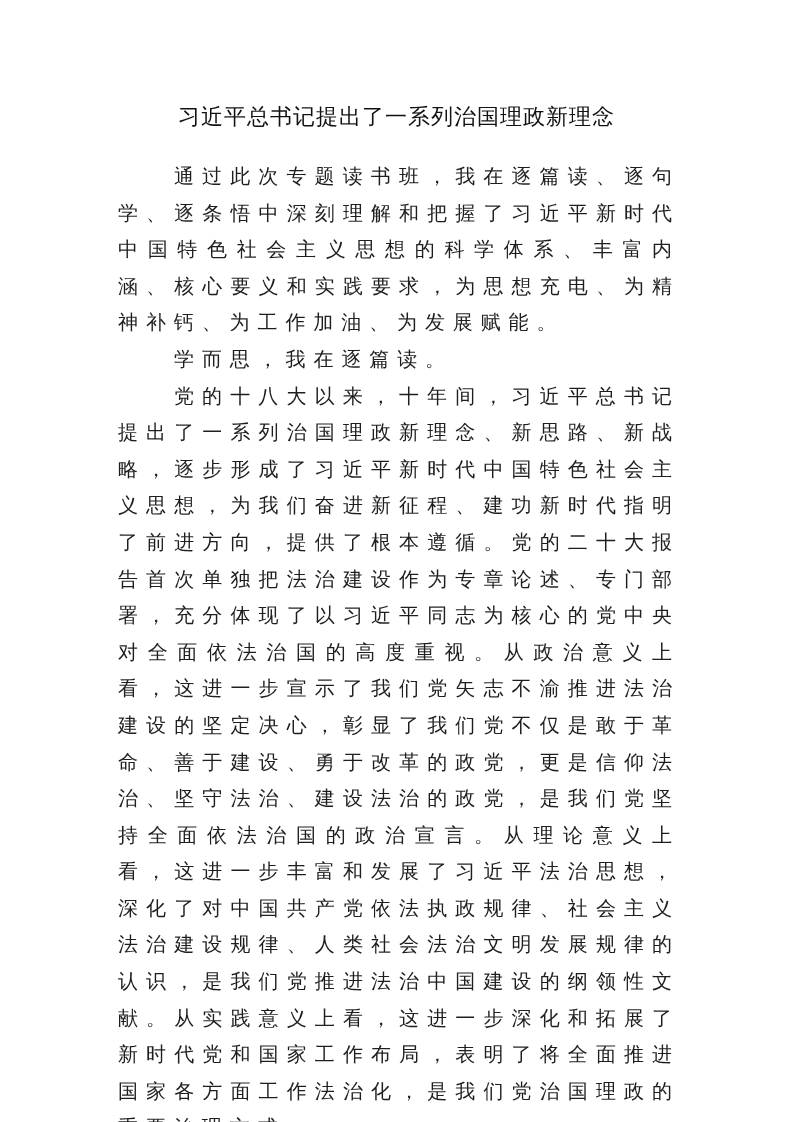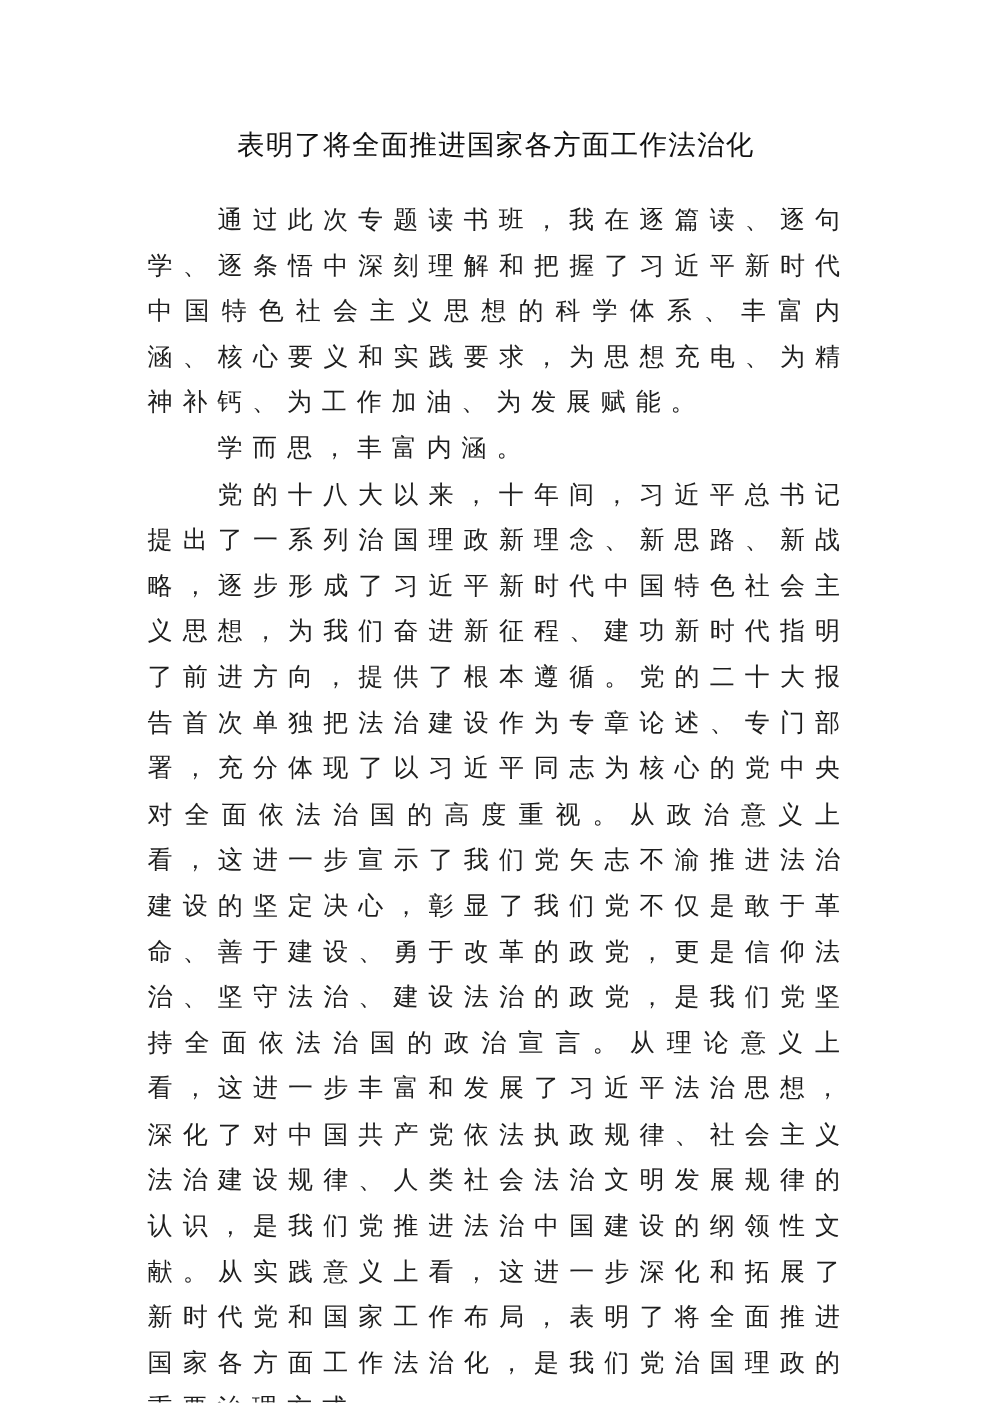--- a/index.html
+++ b/index.html
@@ -51,19 +51,19 @@
       text-align: justify;
       word-break: break-all;
       color: #1e1e1e;
       font-family: Liberation Mono, monospace;
     }
   </style>
 </head>
 <body>
 
 <div class="page">
-  <h1 class="title">表明了将全面推进国家各方面工作法治化</h1>
+  <h1 class="title">习近平总书记提出了一系列治国理政新理念</h1>
   <div class="body">
     <p class="para">通过此次专题读书班，我在逐篇读、逐句学、逐条悟中深刻理解和把握了习近平新时代中国特色社会主义思想的科学体系、丰富内涵、核心要义和实践要求，为思想充电、为精神补钙、为工作加油、为发展赋能。</p>
-    <p class="para">学而思，丰富内涵。</p>
+    <p class="para">学而思，我在逐篇读。</p>
     <p class="para">党的十八大以来，十年间，习近平总书记提出了一系列治国理政新理念、新思路、新战略，逐步形成了习近平新时代中国特色社会主义思想，为我们奋进新征程、建功新时代指明了前进方向，提供了根本遵循。党的二十大报告首次单独把法治建设作为专章论述、专门部署，充分体现了以习近平同志为核心的党中央对全面依法治国的高度重视。从政治意义上看，这进一步宣示了我们党矢志不渝推进法治建设的坚定决心，彰显了我们党不仅是敢于革命、善于建设、勇于改革的政党，更是信仰法治、坚守法治、建设法治的政党，是我们党坚持全面依法治国的政治宣言。从理论意义上看，这进一步丰富和发展了习近平法治思想，深化了对中国共产党依法执政规律、社会主义法治建设规律、人类社会法治文明发展规律的认识，是我们党推进法治中国建设的纲领性文献。从实践意义上看，这进一步深化和拓展了新时代党和国家工作布局，表明了将全面推进国家各方面工作法治化，是我们党治国理政的重要治理方式。</p>
   </div>
 </div>
 
 </body></html>

